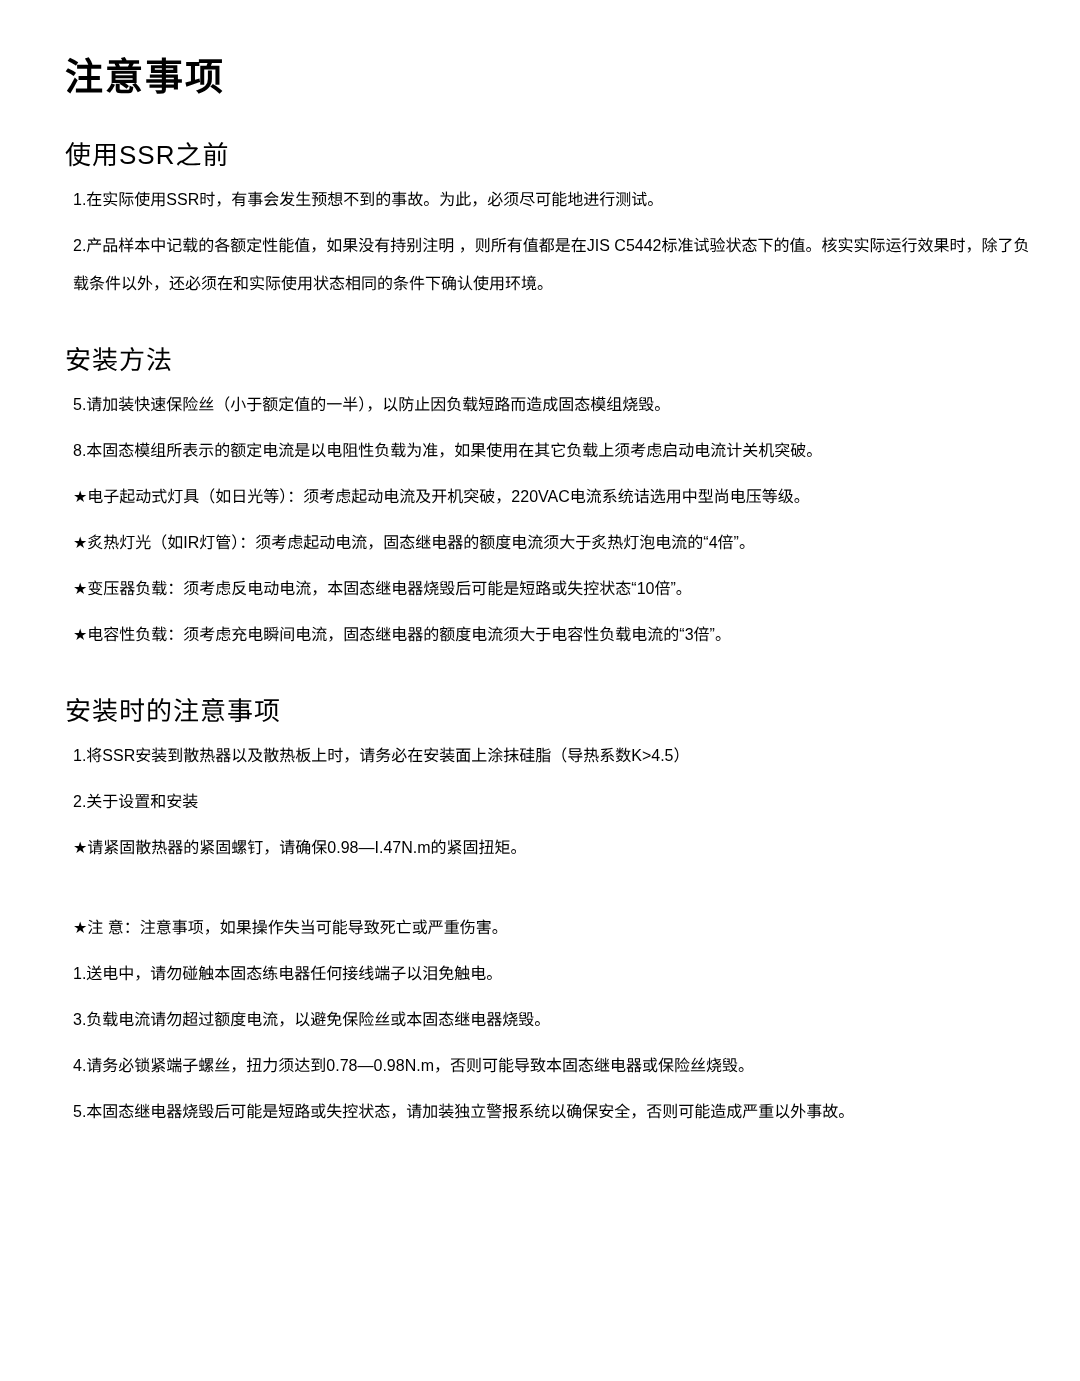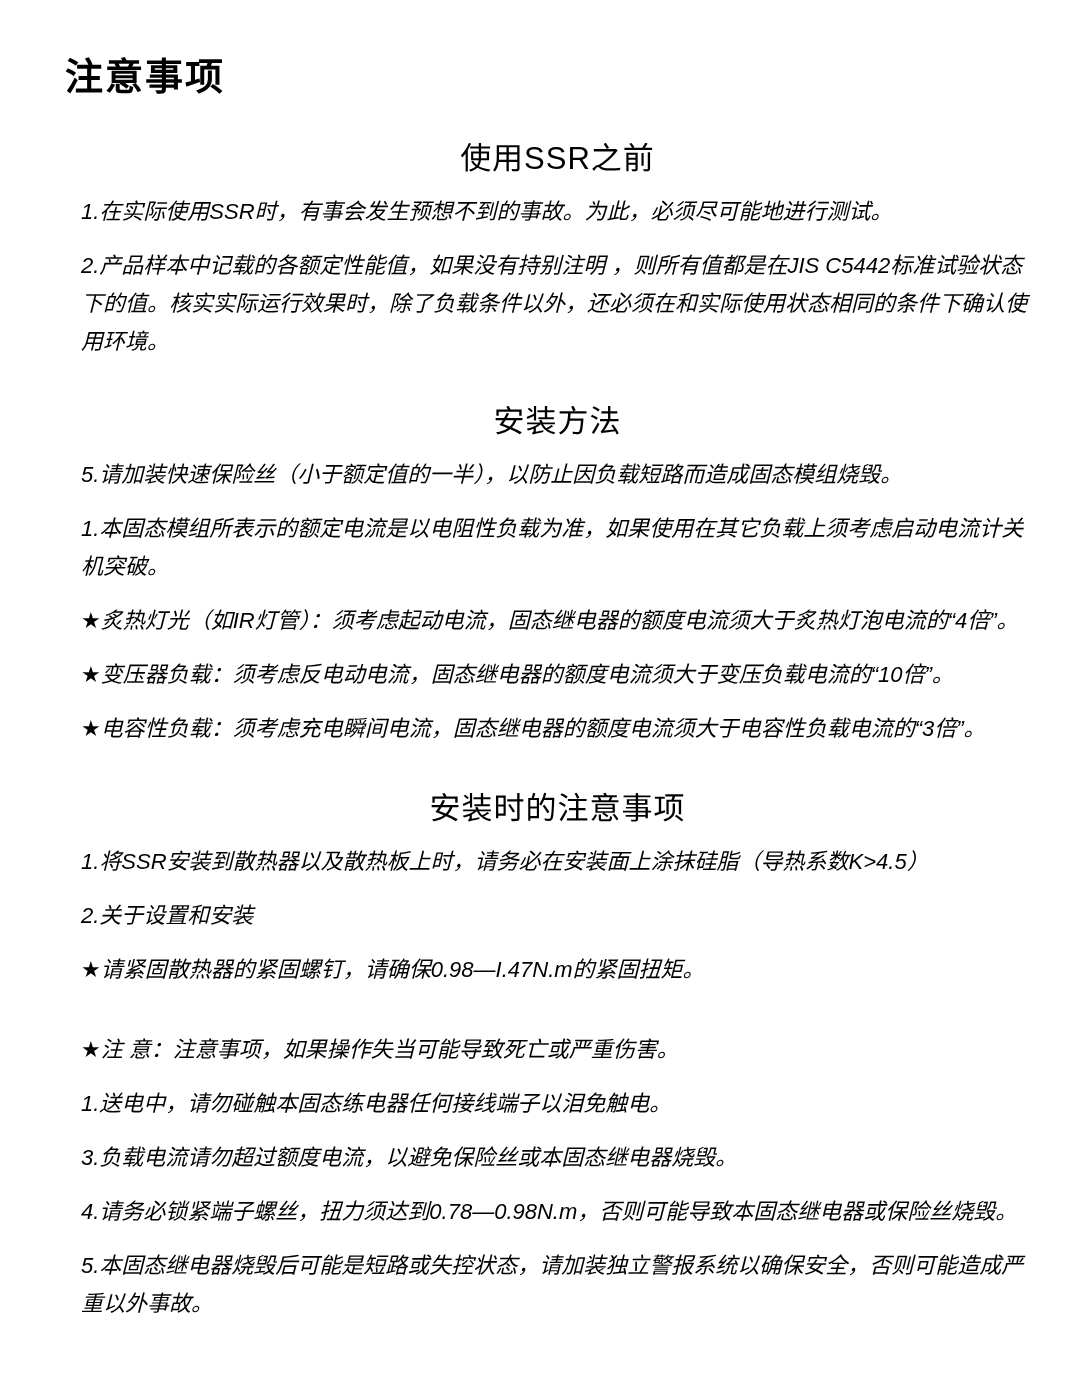--- a/index.html
+++ b/index.html
@@ -23,56 +23,55 @@
     margin: 0 0 40px 0;
     letter-spacing: 2px;
   }
   .section {
     margin-top: 42px;
   }
   .section:first-of-type {
     margin-top: 0;
   }
   .section-heading {
-    font-size: 31px;
+    font-size: 26px;
     font-weight: 500;
     line-height: 1.2;
     margin: 0 0 10px 0;
     letter-spacing: 1px;
-    text-align: center;
   }
   .para {
-    font-size: 22px;
+    font-size: 16px;
     font-weight: 400;
     line-height: 38px;
-    margin: 16px;
+    margin: 8px;
     word-break: break-all;
     max-width: 985px;
-    font-style: italic;
   }
 </style>
 </head>
 <body>
 
 <div class="page">
 
   <h1 class="doc-title">注意事项</h1>
 
   <div class="section">
     <h2 class="section-heading">使用SSR之前</h2>
     <p class="para">1.在实际使用SSR时，有事会发生预想不到的事故。为此，必须尽可能地进行测试。</p>
     <p class="para">2.产品样本中记载的各额定性能值，如果没有持别注明 ，则所有值都是在JIS C5442标准试验状态下的值。核实实际运行效果时，除了负载条件以外，还必须在和实际使用状态相同的条件下确认使用环境。</p>
   </div>
 
   <div class="section">
     <h2 class="section-heading">安装方法</h2>
     <p class="para">5.请加装快速保险丝（小于额定值的一半），以防止因负载短路而造成固态模组烧毁。</p>
-    <p class="para">1.本固态模组所表示的额定电流是以电阻性负载为准，如果使用在其它负载上须考虑启动电流计关机突破。</p>
+    <p class="para">8.本固态模组所表示的额定电流是以电阻性负载为准，如果使用在其它负载上须考虑启动电流计关机突破。</p>
+    <p class="para">★电子起动式灯具（如日光等）：须考虑起动电流及开机突破，220VAC电流系统诘选用中型尚电压等级。</p>
     <p class="para">★炙热灯光（如IR灯管）：须考虑起动电流，固态继电器的额度电流须大于炙热灯泡电流的“4倍”。</p>
-    <p class="para">★变压器负载：须考虑反电动电流，固态继电器的额度电流须大于变压负载电流的“10倍”。</p>
+    <p class="para">★变压器负载：须考虑反电动电流，本固态继电器烧毁后可能是短路或失控状态“10倍”。</p>
     <p class="para">★电容性负载：须考虑充电瞬间电流，固态继电器的额度电流须大于电容性负载电流的“3倍”。</p>
   </div>
 
   <div class="section">
     <h2 class="section-heading">安装时的注意事项</h2>
     <p class="para">1.将SSR安装到散热器以及散热板上时，请务必在安装面上涂抹硅脂（导热系数K&gt;4.5）</p>
     <p class="para">2.关于设置和安装</p>
     <p class="para">★请紧固散热器的紧固螺钉，请确保0.98—I.47N.m的紧固扭矩。</p>
   </div>
 

